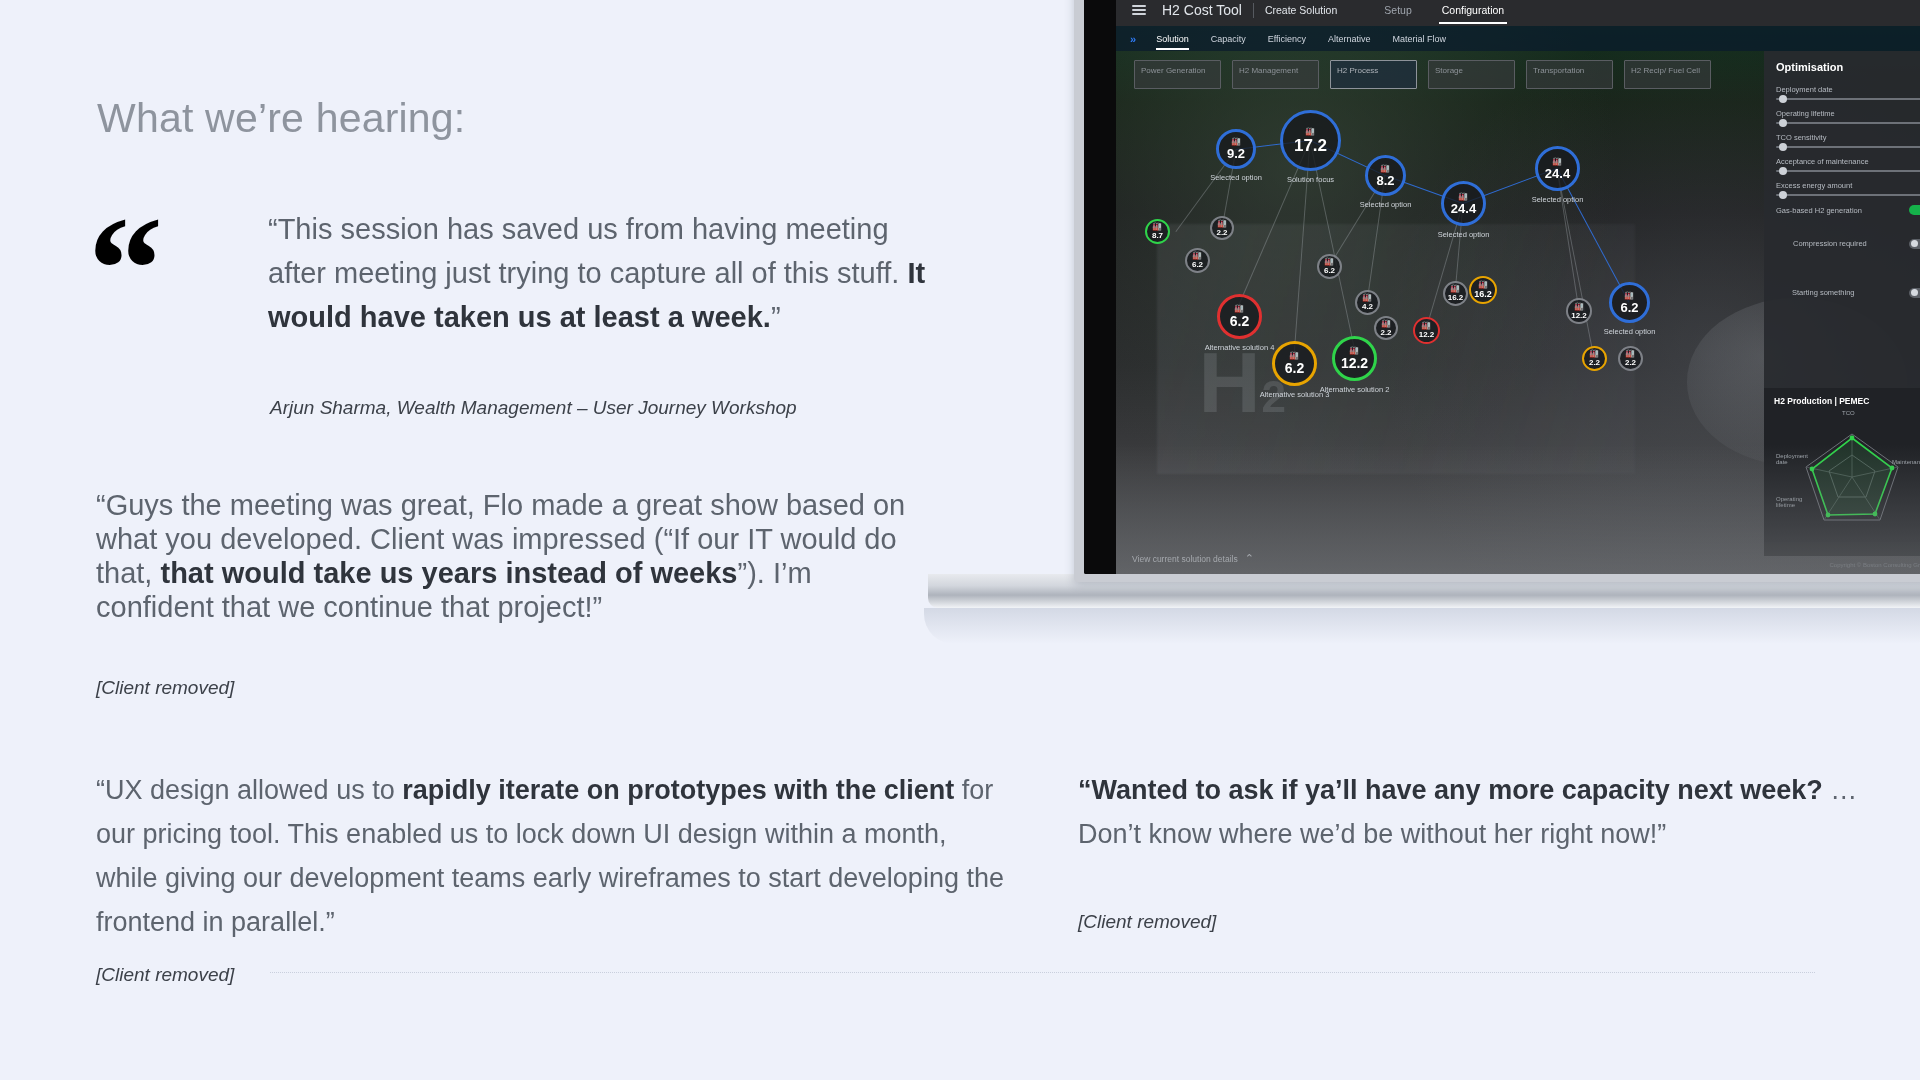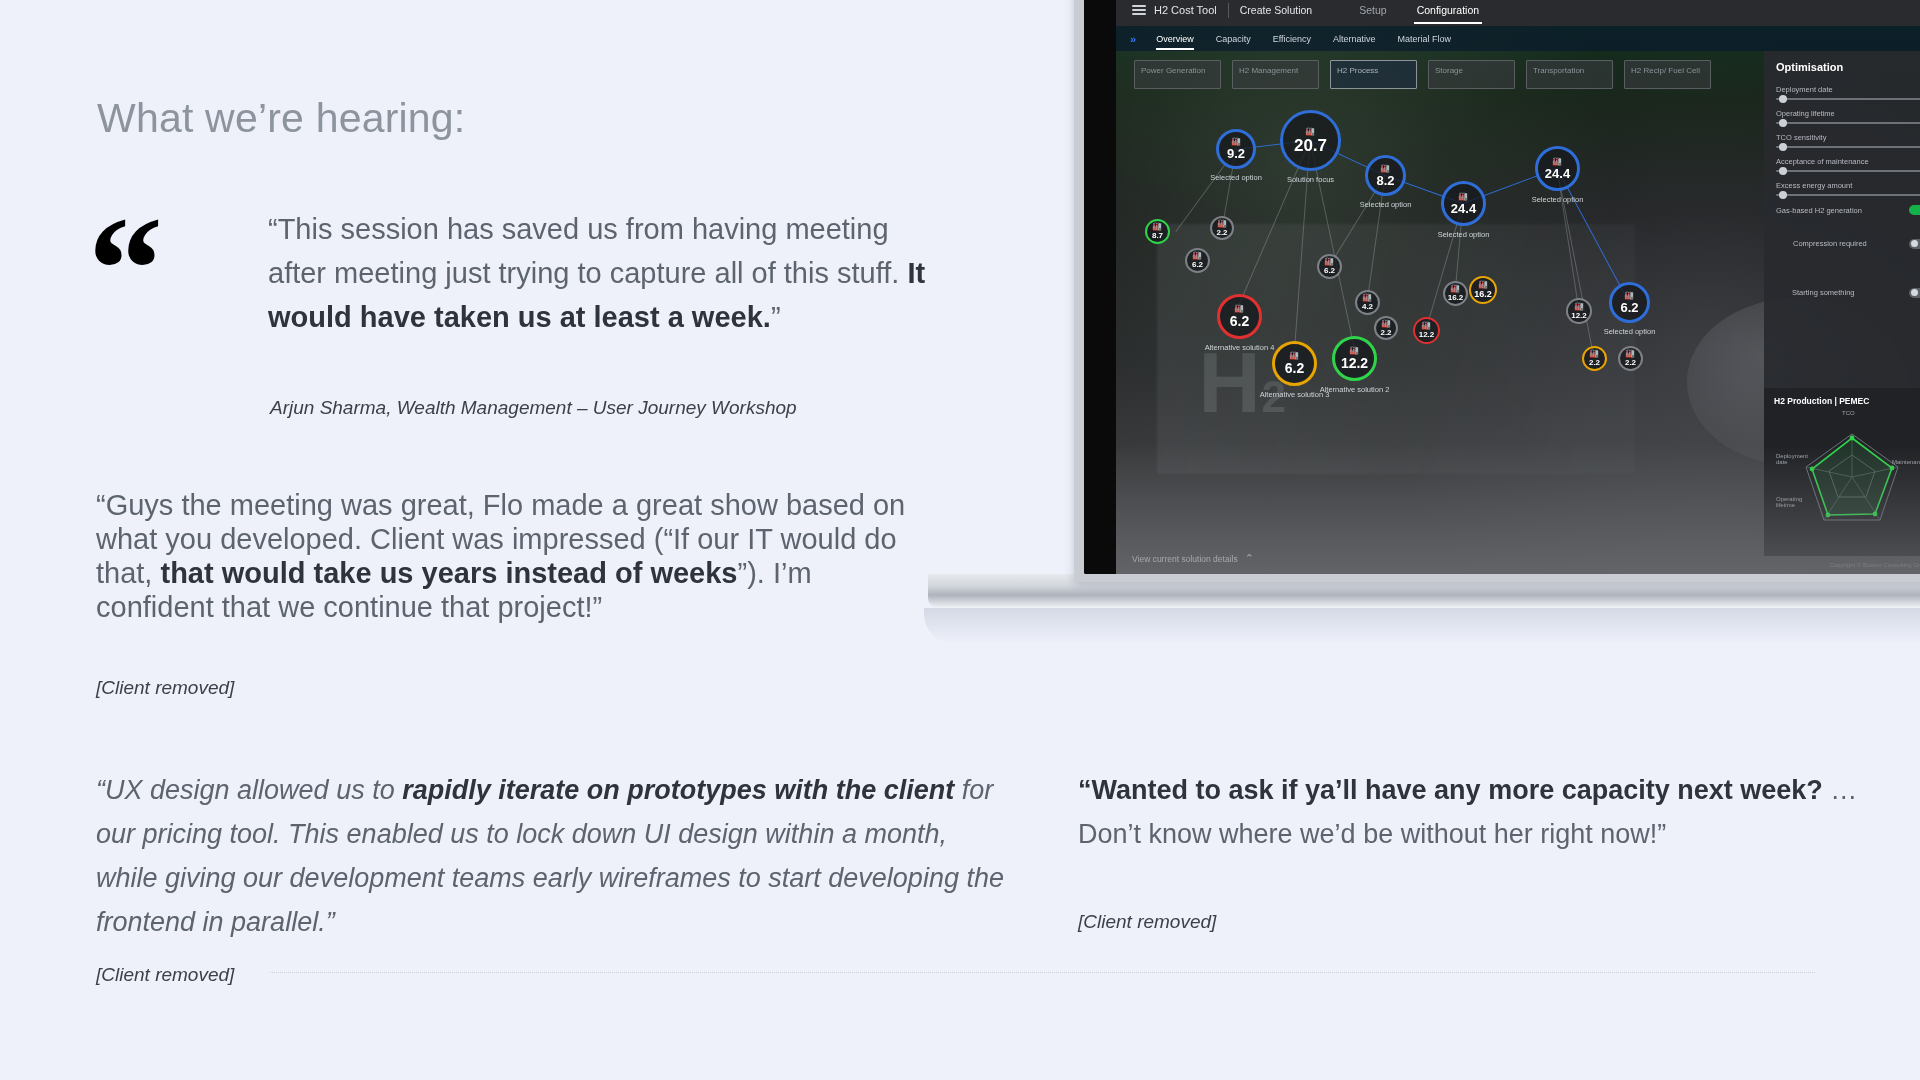--- a/index.html
+++ b/index.html
@@ -48,21 +48,21 @@
     font-size:29px; line-height:34px;
   }
   #attrib-2{
     position:absolute; left:96px; top:677px;
     font-size:19px; font-style:italic; color:#3c4149; font-weight:400;
   }
 
   
   #quote-3{
     left:96px; top:768px; width:910px;
-    font-size:27px; line-height:44px;font-style:italic;
+    font-size:27px; line-height:44px;
   }
   #attrib-3{
     position:absolute; left:96px; top:964px;
     font-size:19px; font-style:italic; color:#3c4149; font-weight:400;
   }
 
   
   #quote-4{
     left:1078px; top:768px; width:790px;
     font-size:27px; line-height:44px;
@@ -120,21 +120,21 @@
   }
 
   
   .topnav{
     position:absolute; left:0; top:0; width:100%; height:32px;
     background:#2a2b2e; display:flex; align-items:center;
     font-size:10.5px; color:#d6dae0;
   }
   .burger{ margin-left:16px; width:14px; }
   .burger span{ display:block; height:1.6px; background:#cfd4da; margin:2.6px 0; border-radius:1px; }
-  .nav-brand{ margin-left:8px; font-size:11px; color:#e2e6eb; }
+  .nav-brand{ margin-left:16px; font-size:14px; color:#e2e6eb; }
   .nav-sep{ margin:0 11px; width:1px; height:15px; background:#565a60; }
   .nav-link{ font-size:10.5px; color:#e2e6eb; }
   .nav-steps{ margin-left:47px; display:flex; align-items:center; gap:30px; height:100%; }
   .step{ font-size:10.5px; color:#9fa5ad; height:100%; display:flex; align-items:center; position:relative; }
   .step.active{ color:#ffffff; }
   .step.active:after{
     content:""; position:absolute; left:-3px; right:-3px; bottom:2px; height:2px; background:#fff;
   }
 
   
@@ -297,21 +297,21 @@
 
         <div class="stage">
           <div class="ghost-building"></div>
           <div class="ghost-tank"></div>
           <div class="wordmark">
             <span class="big">H</span><span>2</span>
           </div>
 
           <div class="subtabs">
             <div class="chev">»</div>
-            <div class="subtab active">Overview</div>
+            <div class="subtab active">Solution</div>
             <div class="subtab">Capacity</div>
             <div class="subtab">Efficiency</div>
             <div class="subtab">Alternative</div>
             <div class="subtab">Material Flow</div>
           </div>
 
           <div class="chips" id="chips">
               <div class="chip">Power Generation</div>
               <div class="chip">H2 Management</div>
               <div class="chip sel">H2 Process</div>
@@ -339,21 +339,21 @@
               <div class="link dim" style="left: 441px; top: 142px; width: 193.569px; transform: rotate(78.9803deg);"></div>
             </div>
           <div id="nodes">
               <div class="node" style="left: 100px; top: 103px; width: 40px; height: 40px; border: 3px solid rgb(47, 110, 216); background: rgba(24, 26, 30, 0.8); font-size: 13px;">
                 <span class="fac">🏭</span>
                 <span class="val">9.2</span>
               </div>
               <div class="nlabel" style="left: 85px; top: 147px;">Selected option</div>
               <div class="node" style="left: 164px; top: 84px; width: 61px; height: 61px; border: 3px solid rgb(47, 110, 216); background: rgba(24, 26, 30, 0.8); font-size: 17px;">
                 <span class="fac">🏭</span>
-                <span class="val">20.7</span>
+                <span class="val">17.2</span>
               </div>
               <div class="nlabel" style="left: 159.5px; top: 149px;">Solution focus</div>
               <div class="node" style="left: 249px; top: 129px; width: 41px; height: 41px; border: 3px solid rgb(47, 110, 216); background: rgba(24, 26, 30, 0.8); font-size: 13px;">
                 <span class="fac">🏭</span>
                 <span class="val">8.2</span>
               </div>
               <div class="nlabel" style="left: 234.5px; top: 174px;">Selected option</div>
               <div class="node" style="left: 325px; top: 155px; width: 45px; height: 45px; border: 3px solid rgb(47, 110, 216); background: rgba(24, 26, 30, 0.8); font-size: 13px;">
                 <span class="fac">🏭</span>
                 <span class="val">24.4</span>

